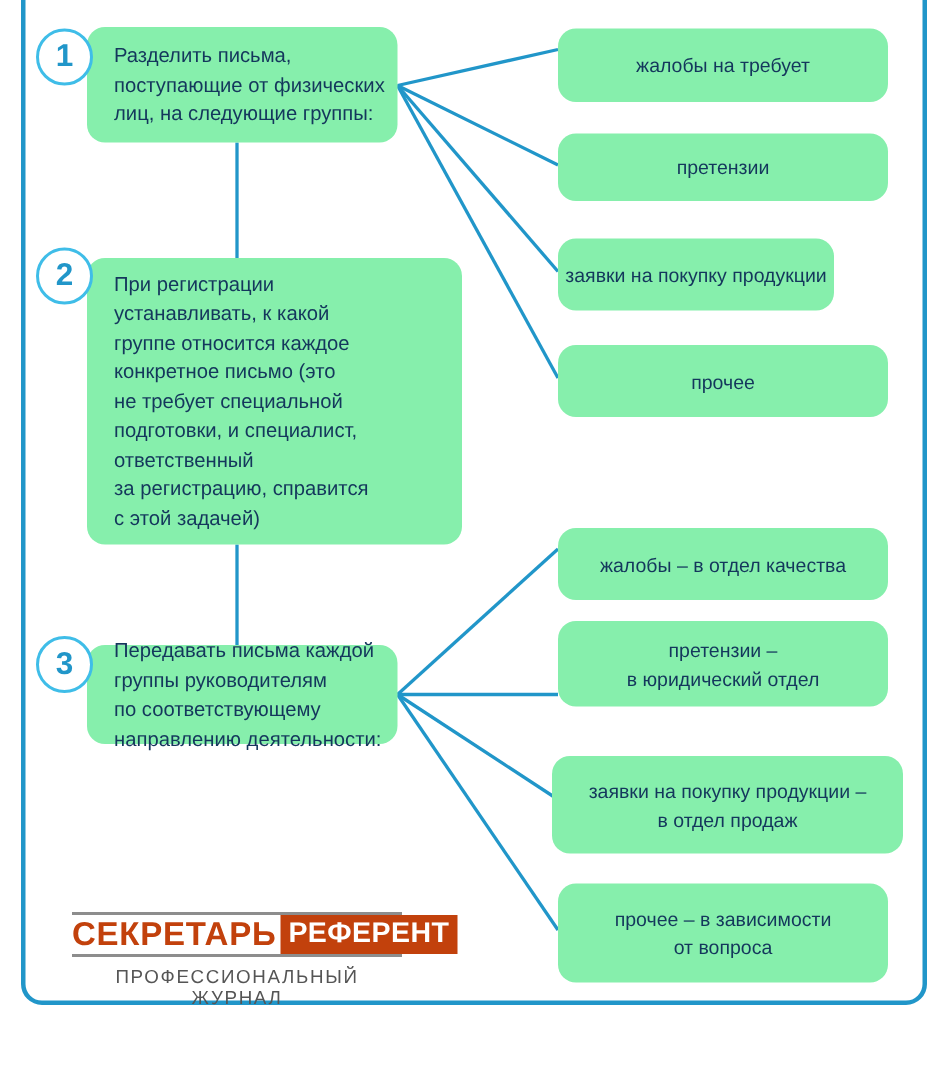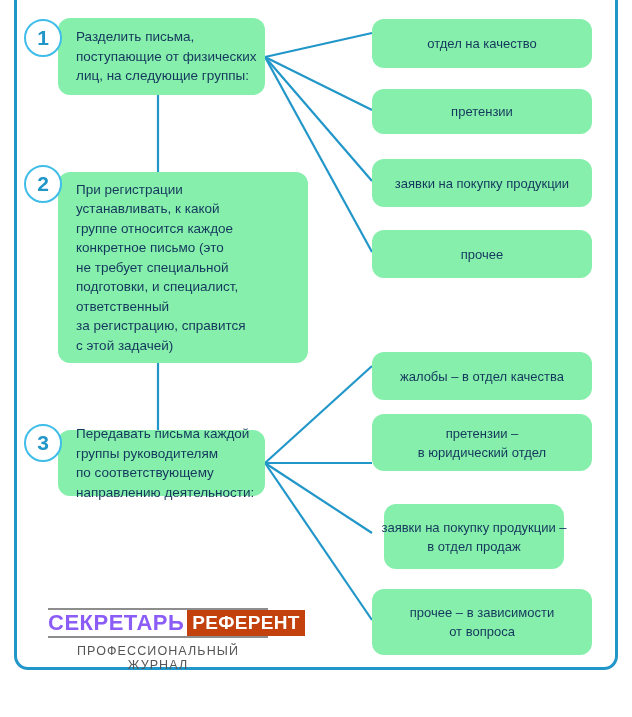--- a/index.html
+++ b/index.html
@@ -79,21 +79,21 @@
     display:flex;
     align-items:stretch;
     border-top:2px solid #8d8d8d;
     border-bottom:2px solid #8d8d8d;
     height:26px;
   }
   #logo-word1{
     font-size:22px;
     font-weight:bold;
     letter-spacing:0.5px;
-    color:#8b5cf6;
+    color:#c2410c;
     line-height:26px;
     padding-right:3px;
     font-family:"Liberation Sans","DejaVu Sans",sans-serif;
   }
   #logo-word2{
     background:#c2410c;
     color:#ffffff;
     font-size:19px;
     font-weight:bold;
     letter-spacing:0.3px;
@@ -157,45 +157,45 @@
 
   <div class="node left" style="left:58px;top:430px;width:207px;height:66px;">
     <div class="line">Передавать письма каждой</div>
     <div class="line">группы руководителям</div>
     <div class="line">по соответствующему</div>
     <div class="line">направлению деятельности:</div>
   </div>
   <div class="num" style="left:24px;top:424px;">3</div>
 
   <div class="node right" style="left:372px;top:19px;width:220px;height:49px;">
-    <div class="line">отдел на качество</div>
+    <div class="line">жалобы на требует</div>
   </div>
 
   <div class="node right" style="left:372px;top:89px;width:220px;height:45px;">
     <div class="line">претензии</div>
   </div>
 
-  <div class="node right" style="left:372px;top:159px;width:220px;height:48px;">
+  <div class="node right" style="left:372px;top:159px;width:184px;height:48px;">
     <div class="line">заявки на покупку продукции</div>
   </div>
 
   <div class="node right" style="left:372px;top:230px;width:220px;height:48px;">
     <div class="line">прочее</div>
   </div>
 
   <div class="node right" style="left:372px;top:352px;width:220px;height:48px;">
     <div class="line">жалобы – в отдел качества</div>
   </div>
 
   <div class="node right" style="left:372px;top:414px;width:220px;height:57px;">
     <div class="line">претензии –</div>
     <div class="line">в юридический отдел</div>
   </div>
 
-  <div class="node right" style="left:384px;top:504px;width:180px;height:65px;">
+  <div class="node right" style="left:368px;top:504px;width:234px;height:65px;">
     <div class="line">заявки на покупку продукции –</div>
     <div class="line">в отдел продаж</div>
   </div>
 
   <div class="node right" style="left:372px;top:589px;width:220px;height:66px;">
     <div class="line">прочее – в зависимости</div>
     <div class="line">от вопроса</div>
   </div>
 
   <div id="logo">

